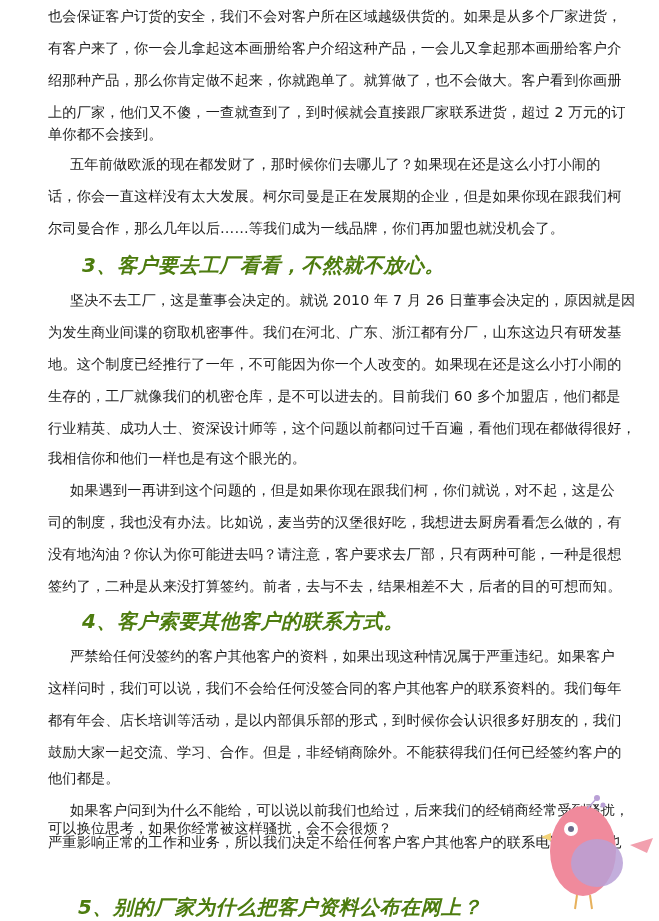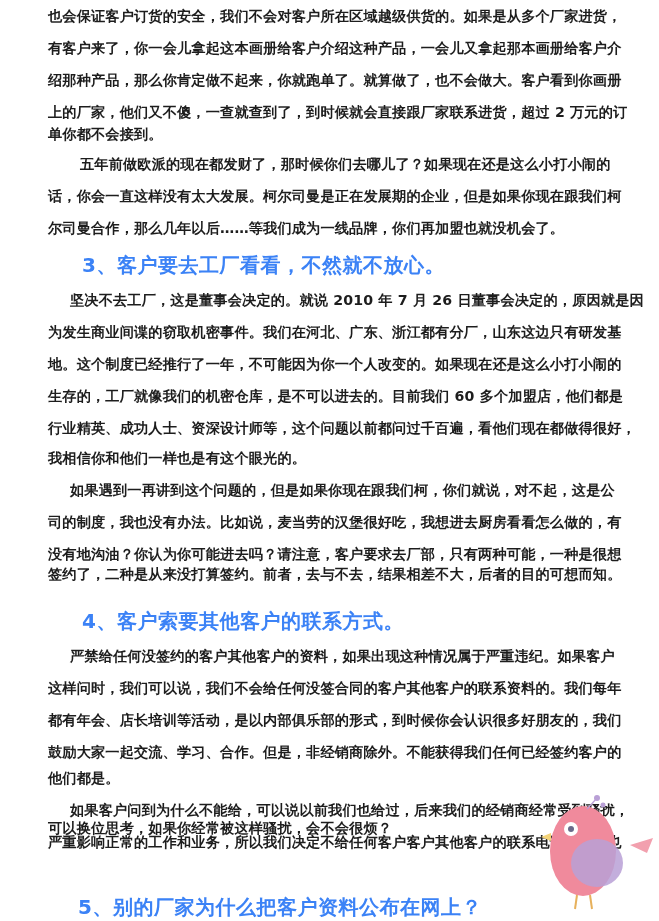--- a/index.html
+++ b/index.html
@@ -1,51 +1,51 @@
 <!DOCTYPE html>
 <html><head>
 <meta charset="utf-8">
 <style>
   html, body { margin: 0; padding: 0; background: #ffffff; }
   body { width: 659px; height: 921px; overflow: hidden; position: relative;
          font-family: "DejaVu Sans", "Liberation Sans", sans-serif; color: #222; }
   .page { position: absolute; left: 48px; top: 0; width: 440px; }
   .line { position: absolute; left: 0; font-size: 14.2px; letter-spacing: 0.15px;
-          white-space: nowrap; line-height: 20px; color: #1d1d1d; font-weight: bold; }
+          white-space: nowrap; line-height: 20px; color: #1d1d1d; }
   .heading { position: absolute; font-weight: bold; font-size: 20px; white-space: nowrap;
-             letter-spacing: 0.5px; color: #3b82f6; }
+             letter-spacing: 0.5px; color: #4d7c0f; font-style: italic; }
   .bird { position: absolute; left: 535px; top: 783px; width: 120px; height: 135px; }
 </style>
 </head>
 <body>
 
 <div class="page">
   <div class="line" style="top:6px">也会保证客户订货的安全，我们不会对客户所在区域越级供货的。如果是从多个厂家进货，</div>
   <div class="line" style="top:38px">有客户来了，你一会儿拿起这本画册给客户介绍这种产品，一会儿又拿起那本画册给客户介</div>
   <div class="line" style="top:70px">绍那种产品，那么你肯定做不起来，你就跑单了。就算做了，也不会做大。客户看到你画册</div>
   <div class="line" style="top:102px">上的厂家，他们又不傻，一查就查到了，到时候就会直接跟厂家联系进货，超过 2 万元的订</div>
   <div class="line" style="top:124px">单你都不会接到。</div>
 
-  <div class="line" style="top:154px;left:32px">五年前做欧派的现在都发财了，那时候你们去哪儿了？如果现在还是这么小打小闹的</div>
+  <div class="line" style="top:154px;left:22px">五年前做欧派的现在都发财了，那时候你们去哪儿了？如果现在还是这么小打小闹的</div>
   <div class="line" style="top:186px">话，你会一直这样没有太大发展。柯尔司曼是正在发展期的企业，但是如果你现在跟我们柯</div>
   <div class="line" style="top:218px">尔司曼合作，那么几年以后……等我们成为一线品牌，你们再加盟也就没机会了。</div>
 
   <div class="heading" style="top:252px;left:34px">3、客户要去工厂看看，不然就不放心。</div>
 
   <div class="line" style="top:290px;left:22px">坚决不去工厂，这是董事会决定的。就说 2010 年 7 月 26 日董事会决定的，原因就是因</div>
   <div class="line" style="top:322px">为发生商业间谍的窃取机密事件。我们在河北、广东、浙江都有分厂，山东这边只有研发基</div>
   <div class="line" style="top:354px">地。这个制度已经推行了一年，不可能因为你一个人改变的。如果现在还是这么小打小闹的</div>
   <div class="line" style="top:386px">生存的，工厂就像我们的机密仓库，是不可以进去的。目前我们 60 多个加盟店，他们都是</div>
   <div class="line" style="top:418px">行业精英、成功人士、资深设计师等，这个问题以前都问过千百遍，看他们现在都做得很好，</div>
   <div class="line" style="top:448px">我相信你和他们一样也是有这个眼光的。</div>
 
   <div class="line" style="top:480px;left:22px">如果遇到一再讲到这个问题的，但是如果你现在跟我们柯，你们就说，对不起，这是公</div>
   <div class="line" style="top:512px">司的制度，我也没有办法。比如说，麦当劳的汉堡很好吃，我想进去厨房看看怎么做的，有</div>
   <div class="line" style="top:544px">没有地沟油？你认为你可能进去吗？请注意，客户要求去厂部，只有两种可能，一种是很想</div>
-  <div class="line" style="top:564px">签约了，二种是从来没打算签约。前者，去与不去，结果相差不大，后者的目的可想而知。</div>
+  <div class="line" style="top:576px">签约了，二种是从来没打算签约。前者，去与不去，结果相差不大，后者的目的可想而知。</div>
 
   <div class="heading" style="top:608px;left:34px">4、客户索要其他客户的联系方式。</div>
 
   <div class="line" style="top:646px;left:22px">严禁给任何没签约的客户其他客户的资料，如果出现这种情况属于严重违纪。如果客户</div>
   <div class="line" style="top:678px">这样问时，我们可以说，我们不会给任何没签合同的客户其他客户的联系资料的。我们每年</div>
   <div class="line" style="top:710px">都有年会、店长培训等活动，是以内部俱乐部的形式，到时候你会认识很多好朋友的，我们</div>
   <div class="line" style="top:742px">鼓励大家一起交流、学习、合作。但是，非经销商除外。不能获得我们任何已经签约客户的</div>
   <div class="line" style="top:768px">他们都是。</div>
 
   <div class="line" style="top:800px;left:22px">如果客户问到为什么不能给，可以说以前我们也给过，后来我们的经销商经常受到骚扰，</div>

